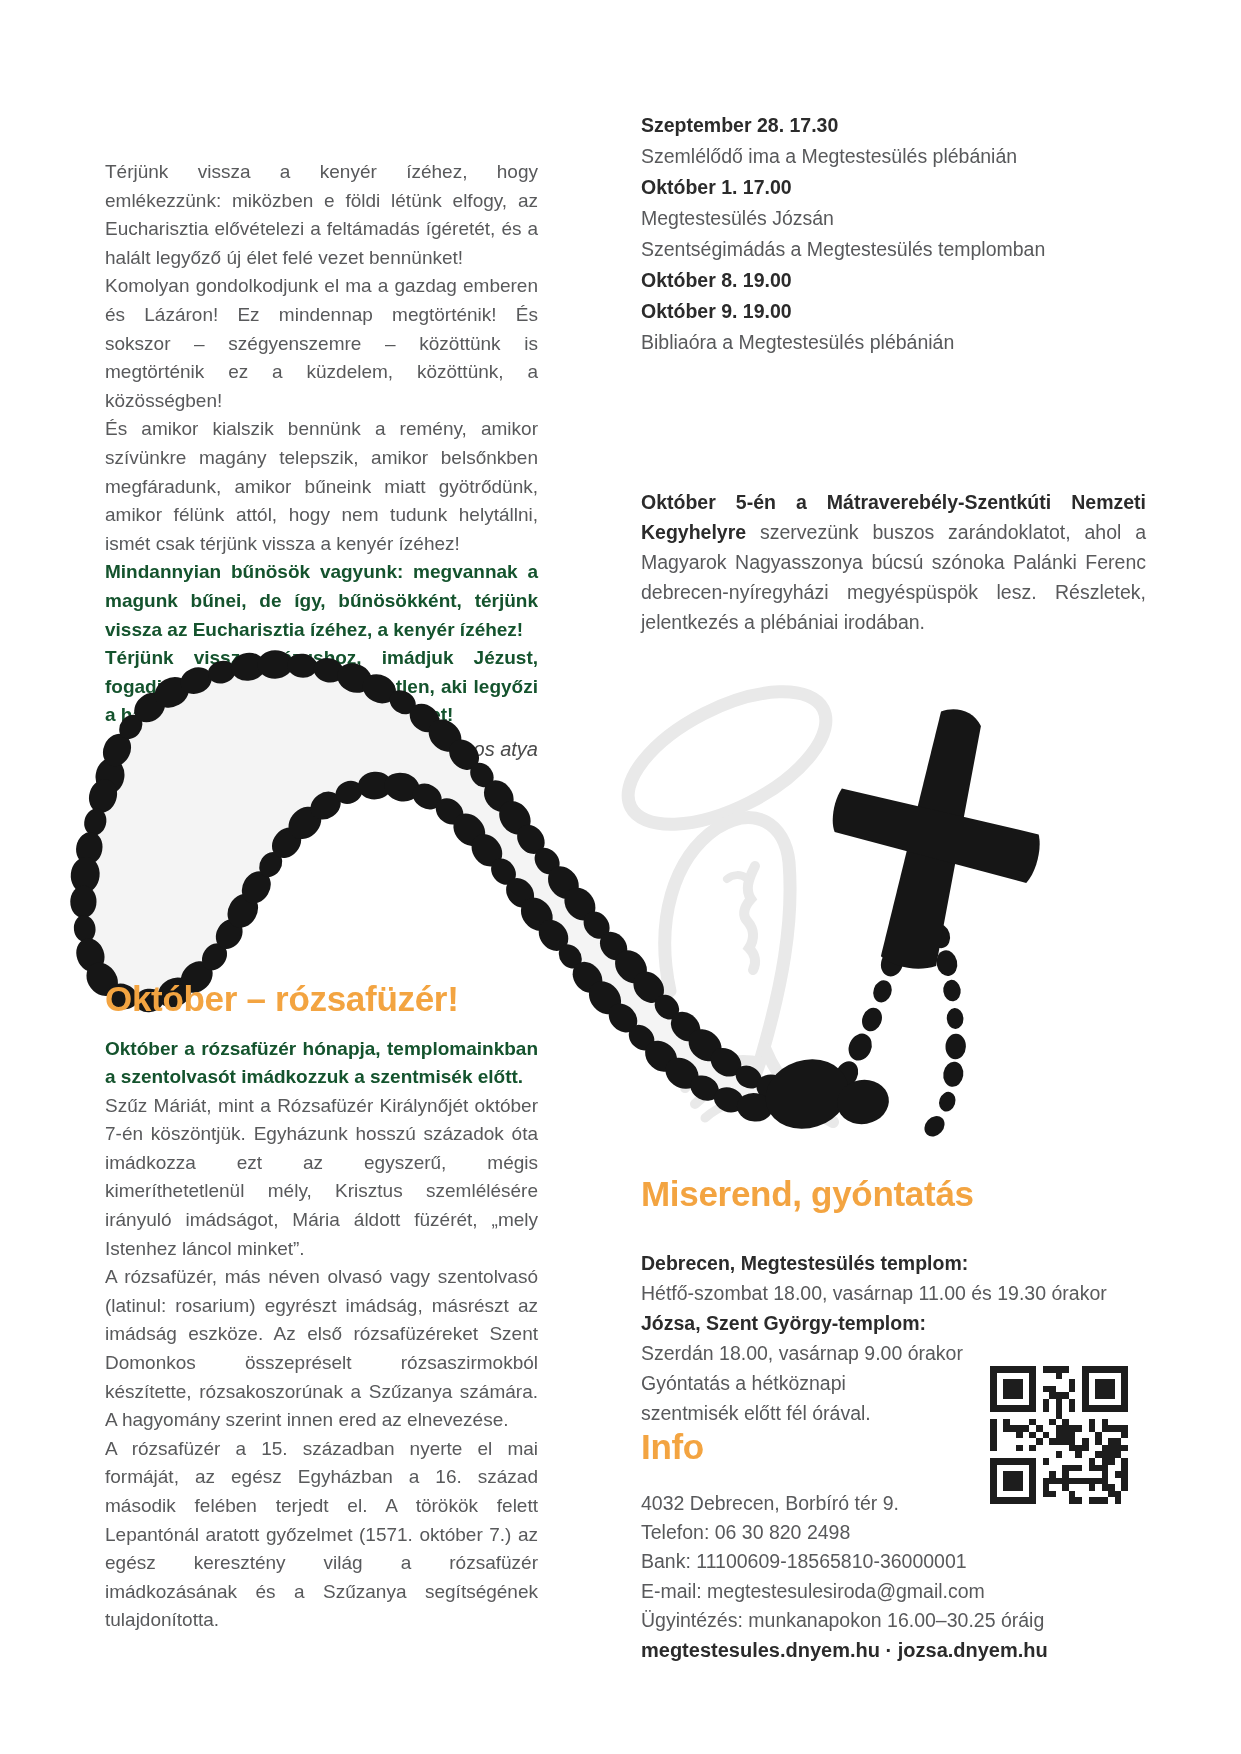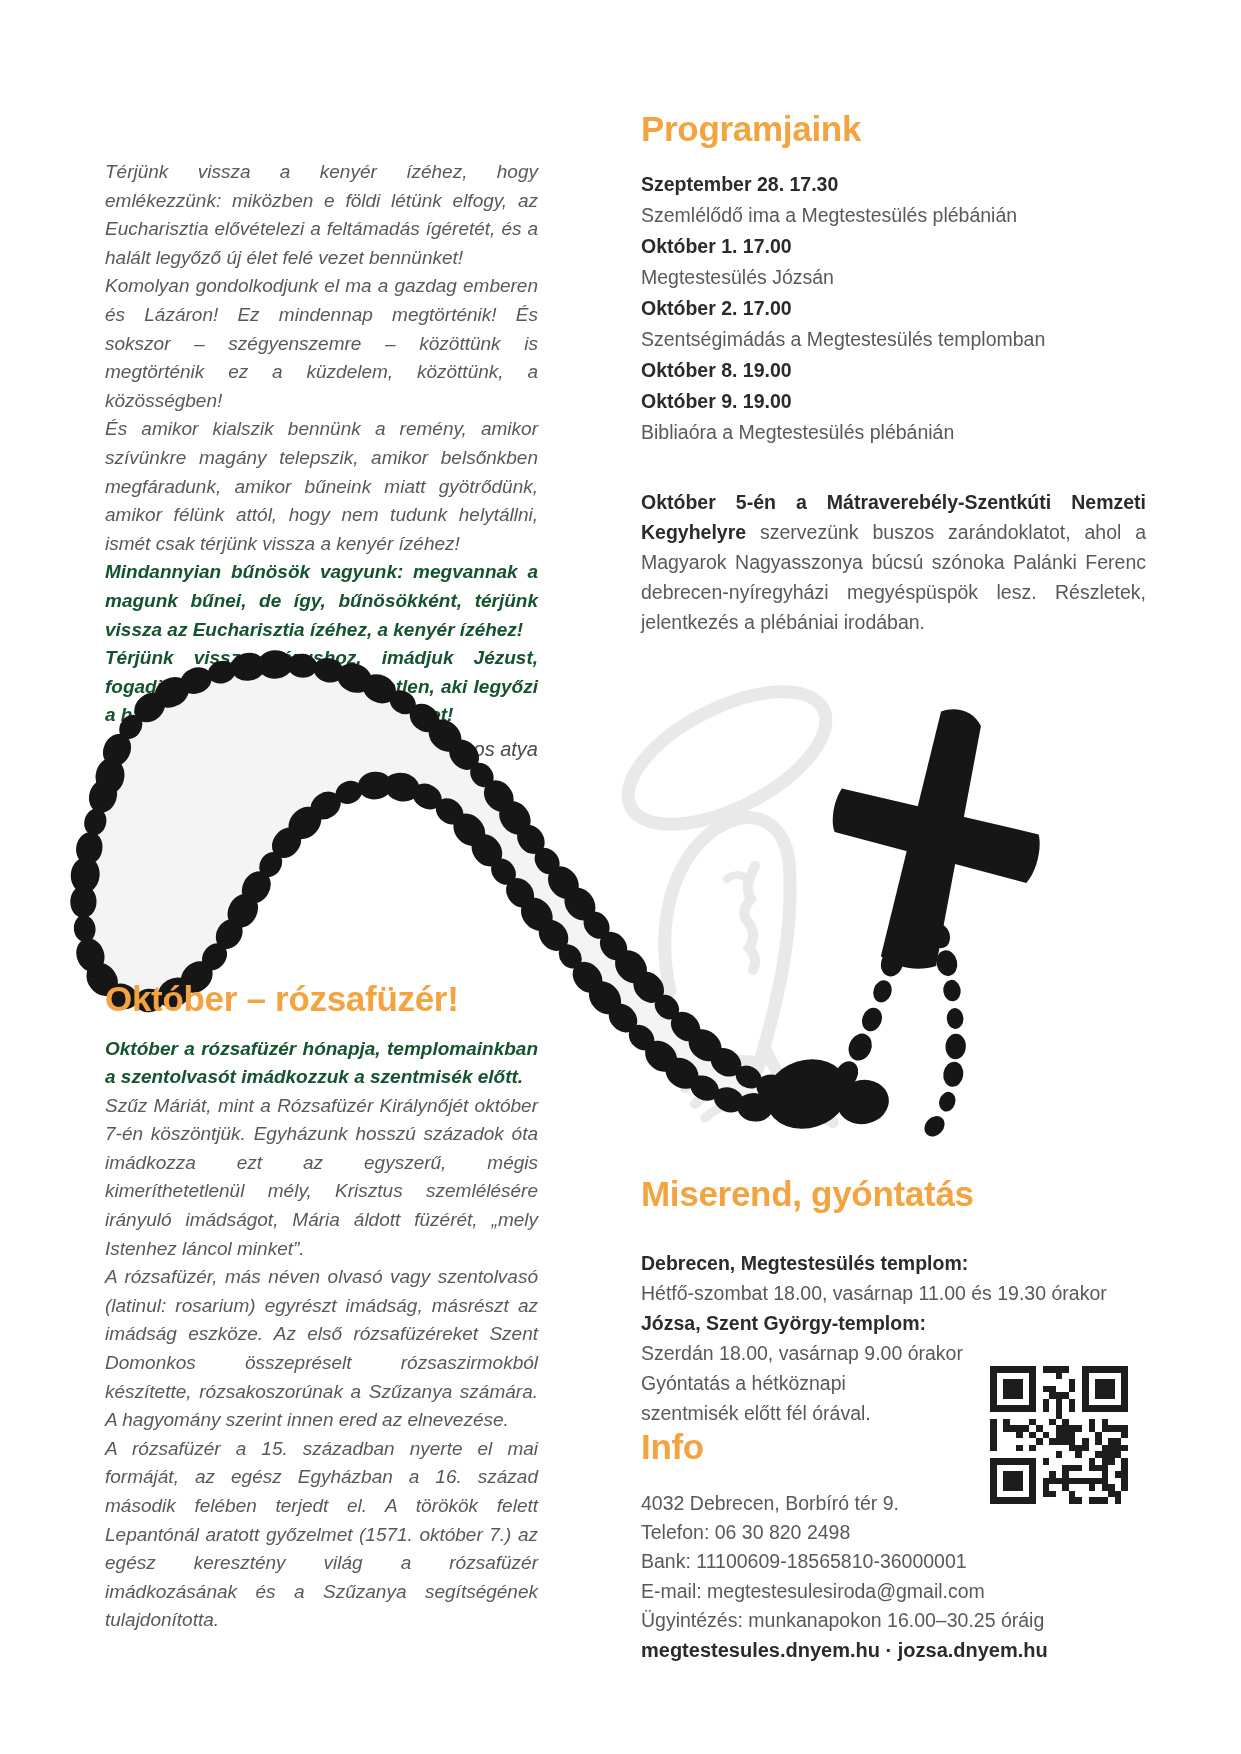--- a/index.html
+++ b/index.html
@@ -6,21 +6,21 @@
   .page{
     position:relative;width:1241px;height:1754px;background:#ffffff;overflow:hidden;
     font-family:"Liberation Sans","DejaVu Sans",sans-serif;
   }
   h1{
     margin:0;font-size:35px;line-height:1.1;font-weight:800;color:#F3A441;
     letter-spacing:-0.3px;font-family:"Liberation Sans","DejaVu Sans",sans-serif;
   }
   section{position:absolute;}
   .sec-intro{left:105px;top:158px;width:433px;}
-  .para{font-size:19px;line-height:28.6px;text-align:justify;color:#58595B;margin:0;font-style:italic;}
+  .para{font-size:19px;line-height:28.6px;text-align:justify;color:#58595B;margin:0;}
   .para.b{color:#14532d;font-weight:700;}
   .sig{margin-top:8px;text-align:right;font-style:italic;font-size:20px;color:#4a4a4a;}
   .sec-programs{left:641px;top:110px;width:505px;}
   .sec-programs h1{margin-bottom:20px;}
   .prog-date{font-size:19.5px;line-height:31px;font-weight:700;color:#2B2B2B;}
   .prog-event{font-size:19.5px;line-height:31px;color:#58595B;}
   .sec-pilgrimage{left:641px;top:487px;width:505px;}
   .sec-pilgrimage h1{margin-bottom:18px;}
   .sec-pilgrimage p{margin:0;font-size:19.5px;line-height:30px;text-align:justify;color:#58595B;}
   .sec-pilgrimage strong{color:#2B2B2B;font-weight:700;}
@@ -47,27 +47,25 @@
         <div class="para">Térjünk vissza a kenyér ízéhez, hogy emlékezzünk: miközben e földi létünk elfogy, az Eucharisztia elővételezi a feltámadás ígéretét, és a halált legyőző új élet felé vezet bennünket!</div>
         <div class="para">Komolyan gondolkodjunk el ma a gazdag emberen és Lázáron! Ez mindennap megtörténik! És sokszor – szégyenszemre – közöttünk is megtörténik ez a küzdelem, közöttünk, a közösségben!</div>
         <div class="para">És amikor kialszik bennünk a remény, amikor szívünkre magány telepszik, amikor belsőnkben megfáradunk, amikor bűneink miatt gyötrődünk, amikor félünk attól, hogy nem tudunk helytállni, ismét csak térjünk vissza a kenyér ízéhez!</div>
         <div class="para b">Mindannyian bűnösök vagyunk: megvannak a magunk bűnei, de így, bűnösökként, térjünk vissza az Eucharisztia ízéhez, a kenyér ízéhez!</div>
         <div class="para b">Térjünk vissza Jézushoz, imádjuk Jézust, fogadjuk Jézust! Mert ő az egyetlen, aki legyőzi a halált, és mindig megújítja életünket!</div>
       </div>
     <div class="sig">János atya</div>
   </section>
 
   <section class="sec-programs">
-    <h1>Programjaink</h1>
     <div id="program-list">
         <div class="prog-date">Szeptember 28. 17.30</div>
         <div class="prog-event">Szemlélődő ima a Megtestesülés plébánián</div>
         <div class="prog-date">Október 1. 17.00</div>
         <div class="prog-event">Megtestesülés Józsán</div>
-        <div class="prog-date">Október 2. 17.00</div>
         <div class="prog-event">Szentségimádás a Megtestesülés templomban</div>
         <div class="prog-date">Október 8. 19.00</div>
         <div class="prog-date">Október 9. 19.00</div>
         <div class="prog-event">Bibliaóra a Megtestesülés plébánián</div>
       </div>
   </section>
 
   <section class="sec-pilgrimage">
     <p><strong>Október 5-én a Mátraverebély-Szentkúti Nemzeti Kegyhelyre</strong><span> szervezünk buszos zarándoklatot, ahol a Magyarok Nagyasszonya búcsú szónoka Palánki Ferenc debrecen-nyíregyházi megyéspüspök lesz. Részletek, jelentkezés a plébániai irodában.</span></p>
   </section>

